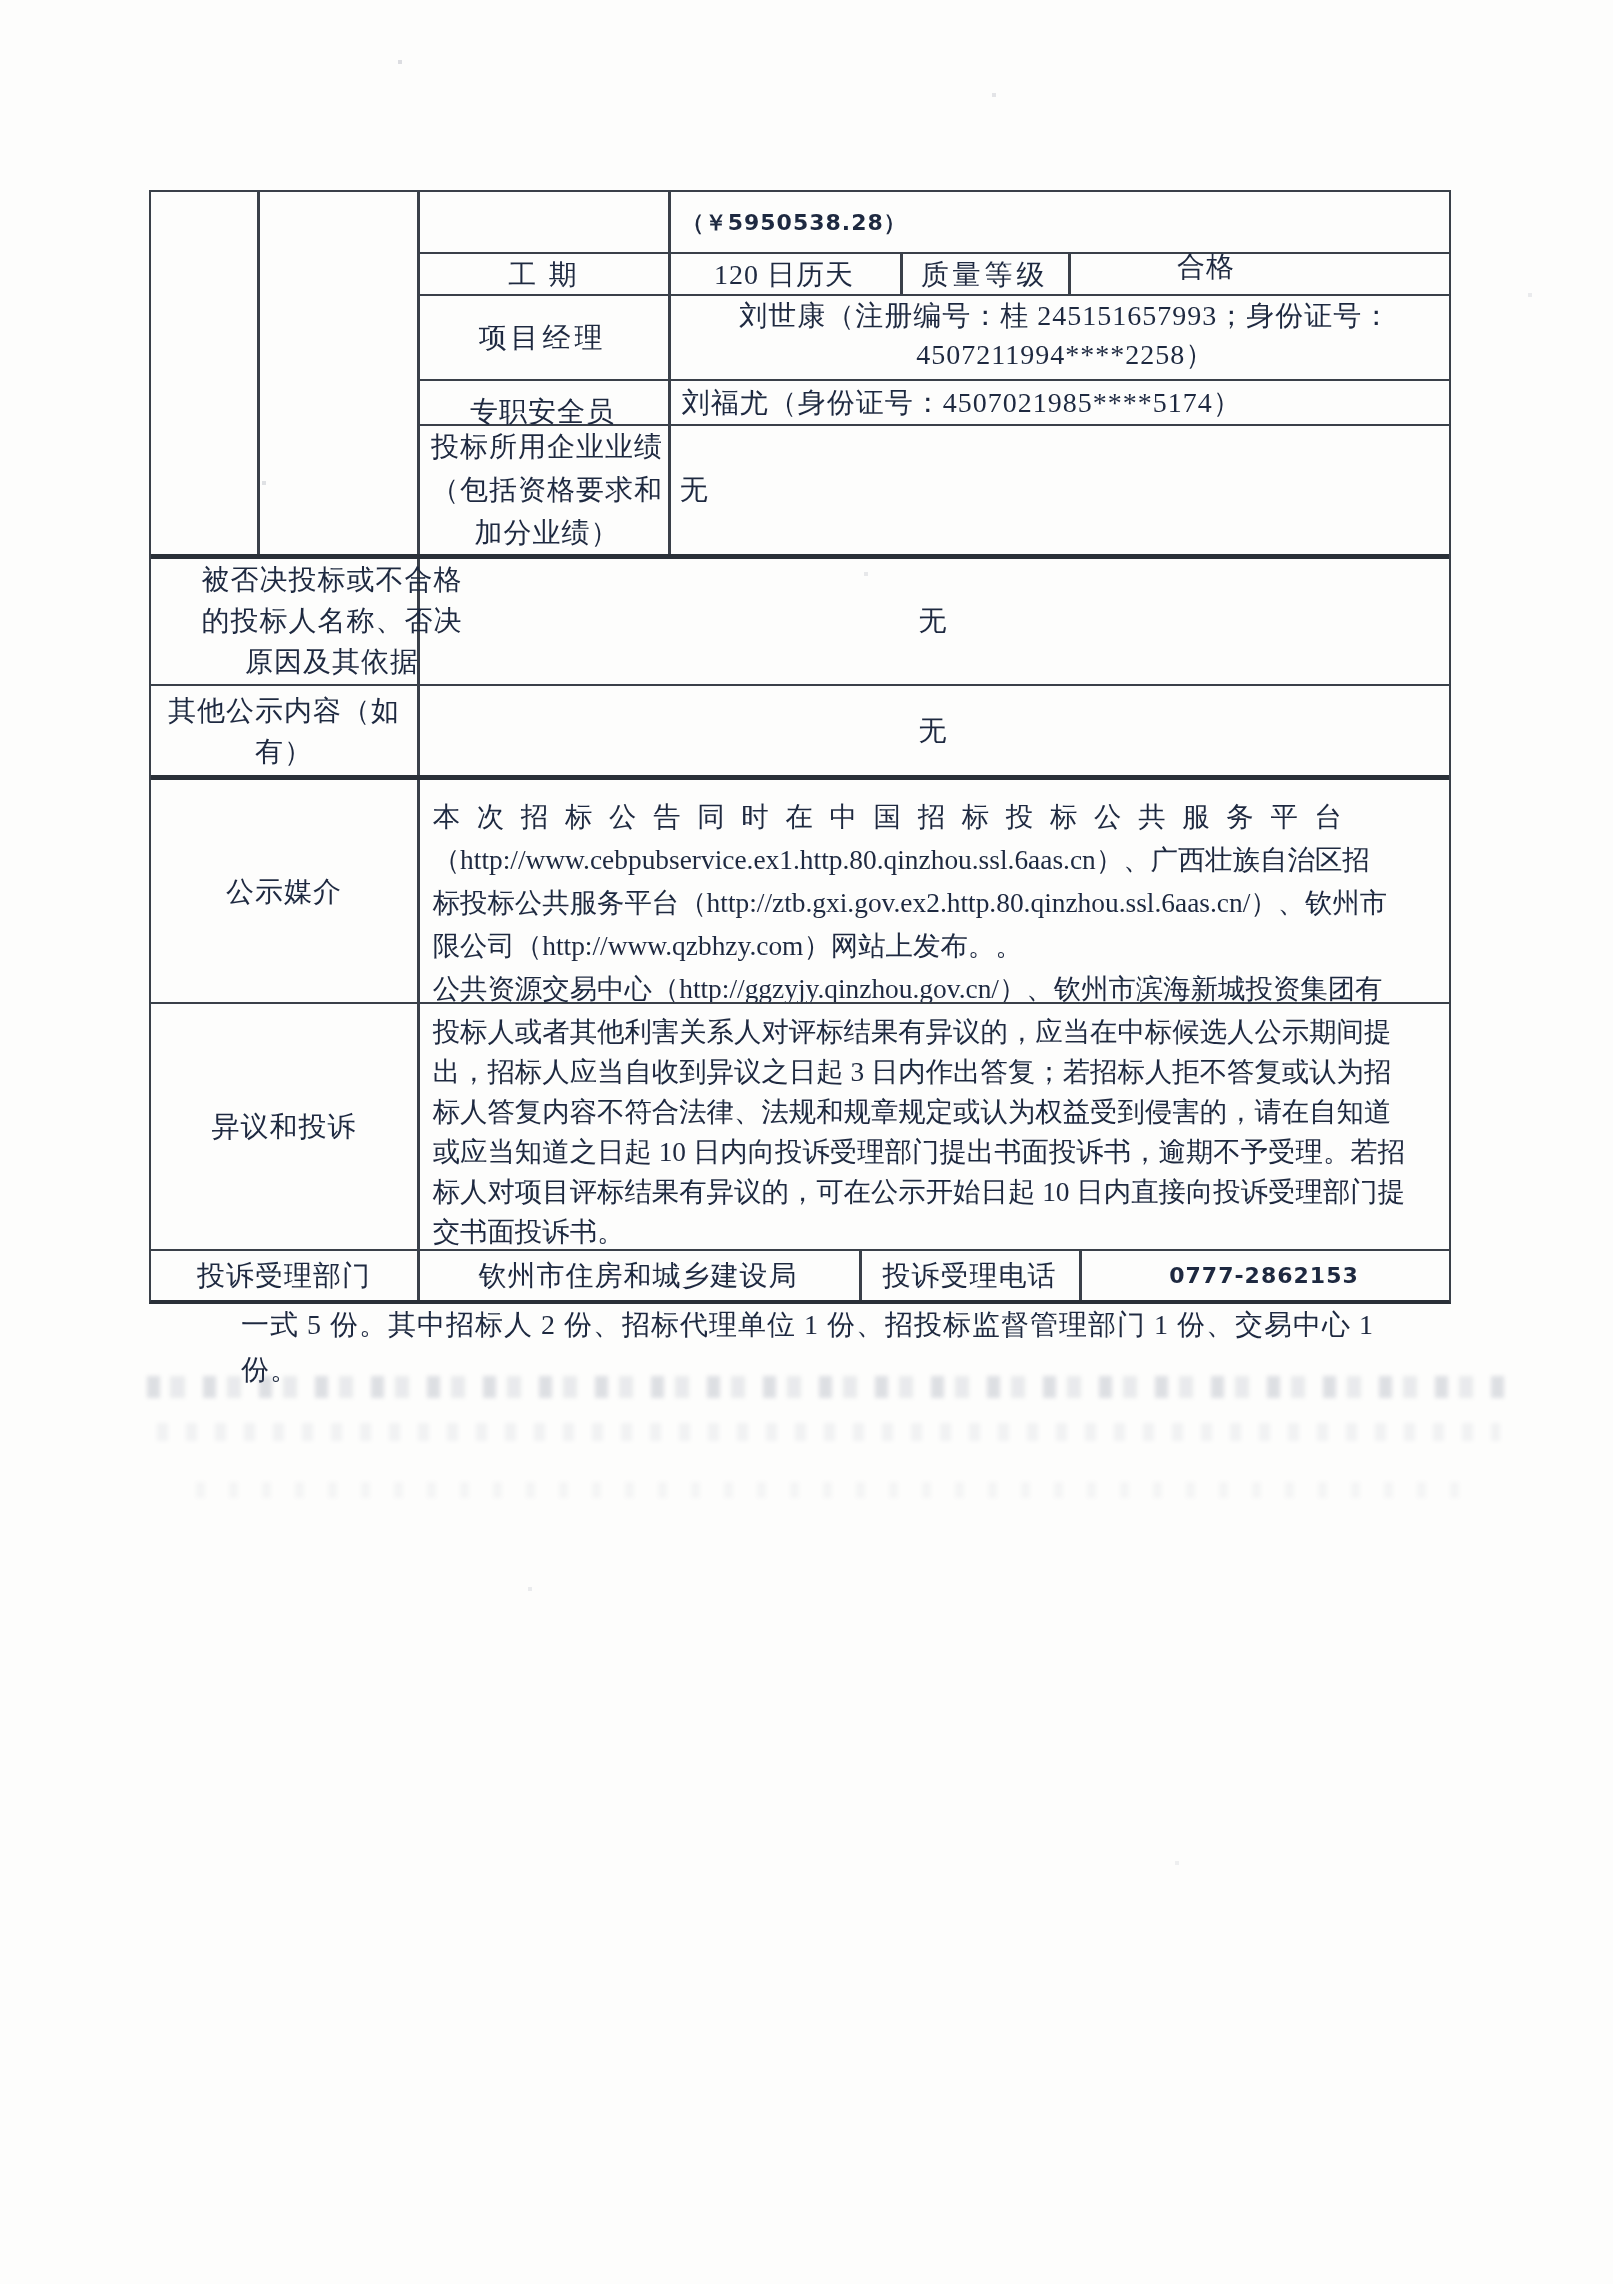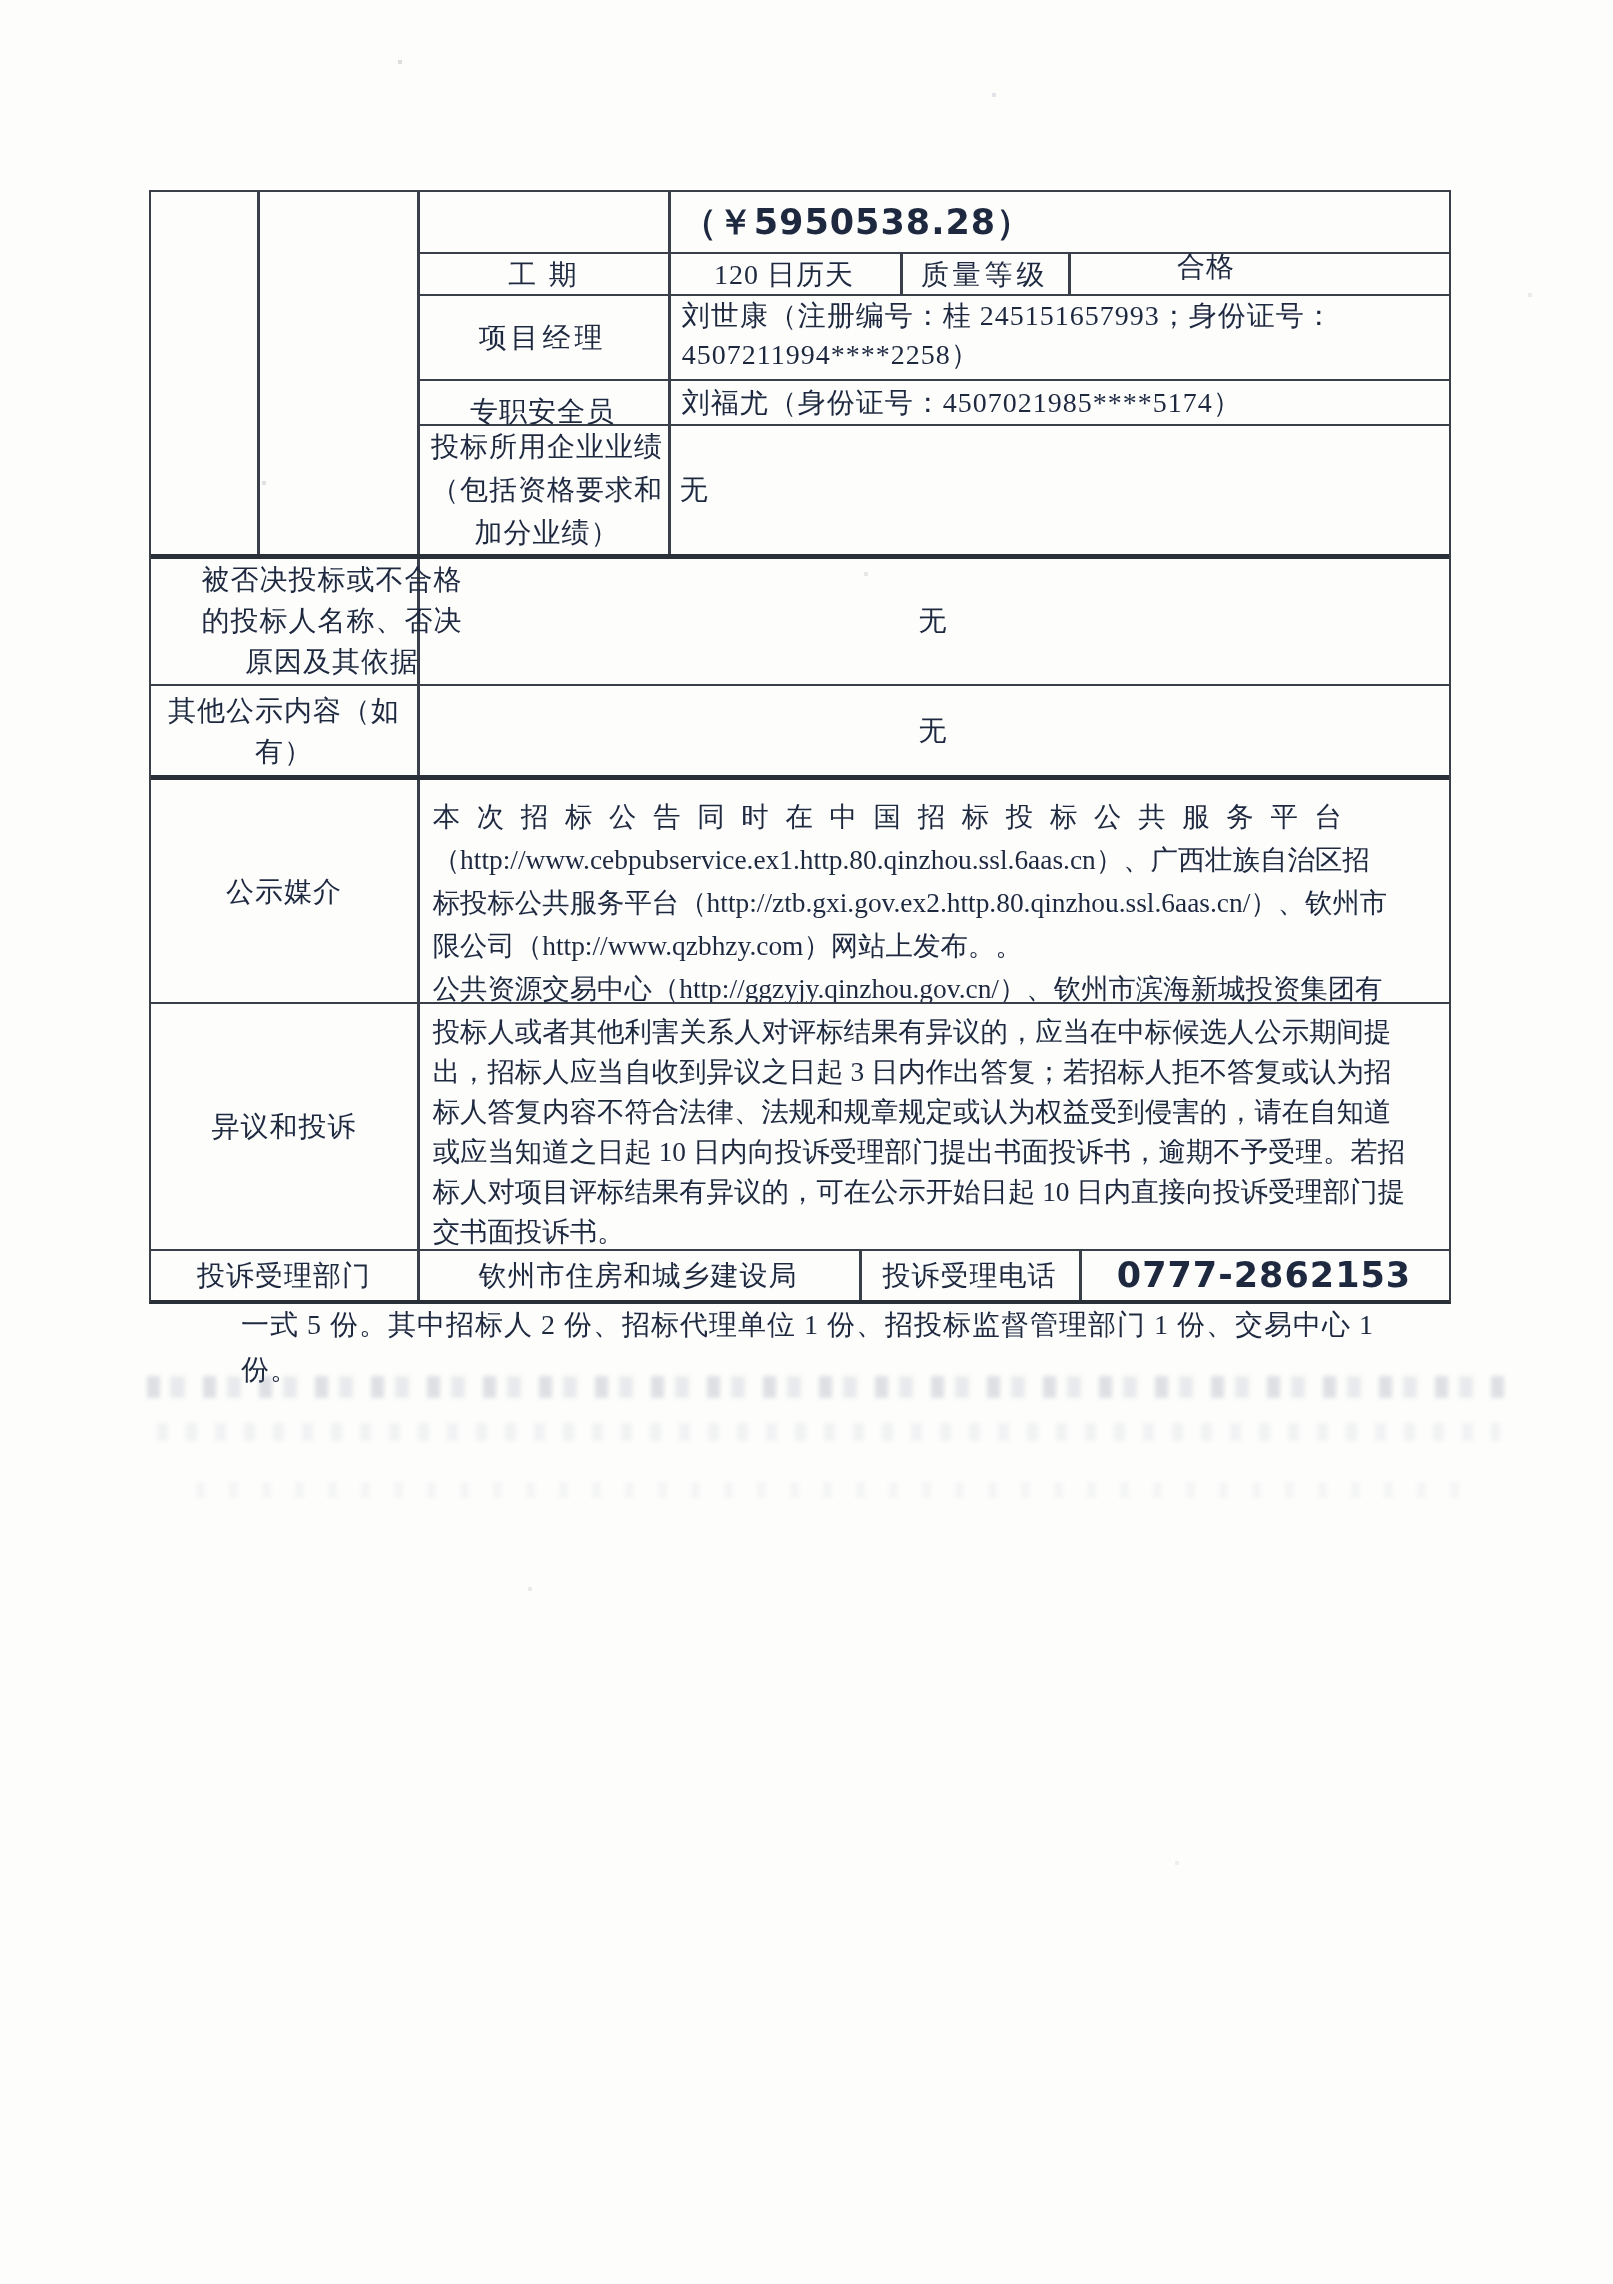--- a/index.html
+++ b/index.html
@@ -25,21 +25,21 @@
   .hl.thick{height:4.9px;background:var(--linethick,#2a3038);}
   .vl{width:2.9px;}
   
   .cell{
     position:absolute;display:flex;align-items:center;justify-content:center;
     font-size:28px;line-height:39px;letter-spacing:1px;box-sizing:border-box;
     text-align:center;
   }
   .cell.left{justify-content:flex-start;text-align:left;}
   .cell.col{flex-direction:column;}
-  .num{font-weight:600;font-family:"DejaVu Sans","Liberation Sans",sans-serif;font-size:35px;}
+  .num{font-weight:600;font-family:"DejaVu Sans","Liberation Sans",sans-serif;font-size:22px;}
   .para{
     position:absolute;box-sizing:border-box;font-size:27.4px;
     padding:15.7px 13.7px 0 15.7px;text-align:left;overflow:hidden;
   }
   .para .pline{height:43px;line-height:43px;white-space:nowrap;}
   .para.tight .pline{height:40px;line-height:40px;}
   .pline.spread{letter-spacing:16.7px;}
   .wide-ls{letter-spacing:12.7px;padding-left:12.7px;}
   .mid-ls{letter-spacing:3.9px;}
   
@@ -94,21 +94,21 @@
     <div class="hl" style="left:0;top:1057px;width:1298px;"></div>
 
     <div class="cell left num" style="left:517px;top:3.9px;width:781px;height:54px;padding-left:13.7px;">（￥5950538.28）</div>
 
     <div class="cell wide-ls" style="left:266px;top:62px;width:251px;height:40px;">工期</div>
     <div class="cell" style="left:517px;top:62px;width:232px;height:40px;">120 日历天</div>
     <div class="cell mid-ls" style="left:749px;top:62px;width:169px;height:40px;">质量等级</div>
     <div class="cell" style="left:865px;top:62px;width:380px;height:24px;">合格</div>
 
     <div class="cell mid-ls" style="left:266px;top:104px;width:251px;height:83px;">项目经理</div>
-    <div class="cell col left" style="left:517px;top:104px;width:781px;height:83px;padding-left:13.7px;align-items:flex-start;">
+    <div class="cell col left" style="left:517px;top:104px;width:781px;height:83px;padding-left:13.7px;align-items:center;">
       <div>刘世康（注册编号：桂 245151657993；身份证号：</div>
       <div>4507211994****2258）</div>
     </div>
 
     <div class="cell" style="left:266px;top:189px;width:251px;height:61px;">专职安全员</div>
     <div class="cell left" style="left:517px;top:189px;width:781px;height:43px;padding-left:13.7px;">刘福尤（身份证号：4507021985****5174）</div>
 
     <div class="cell col" style="left:266px;top:234px;width:260px;height:127px;line-height:43px;border-radius:16px;">
       <div>投标所用企业业绩</div>
       <div>（包括资格要求和</div>

